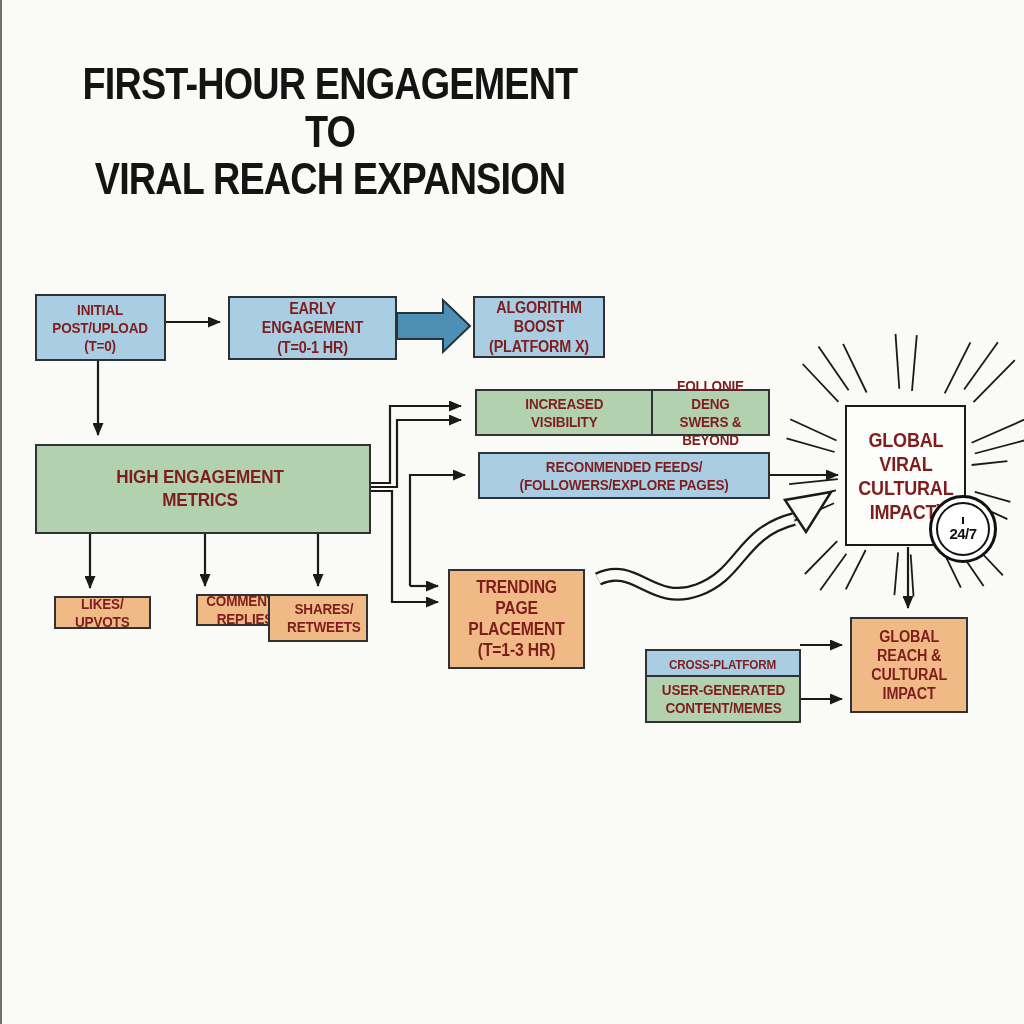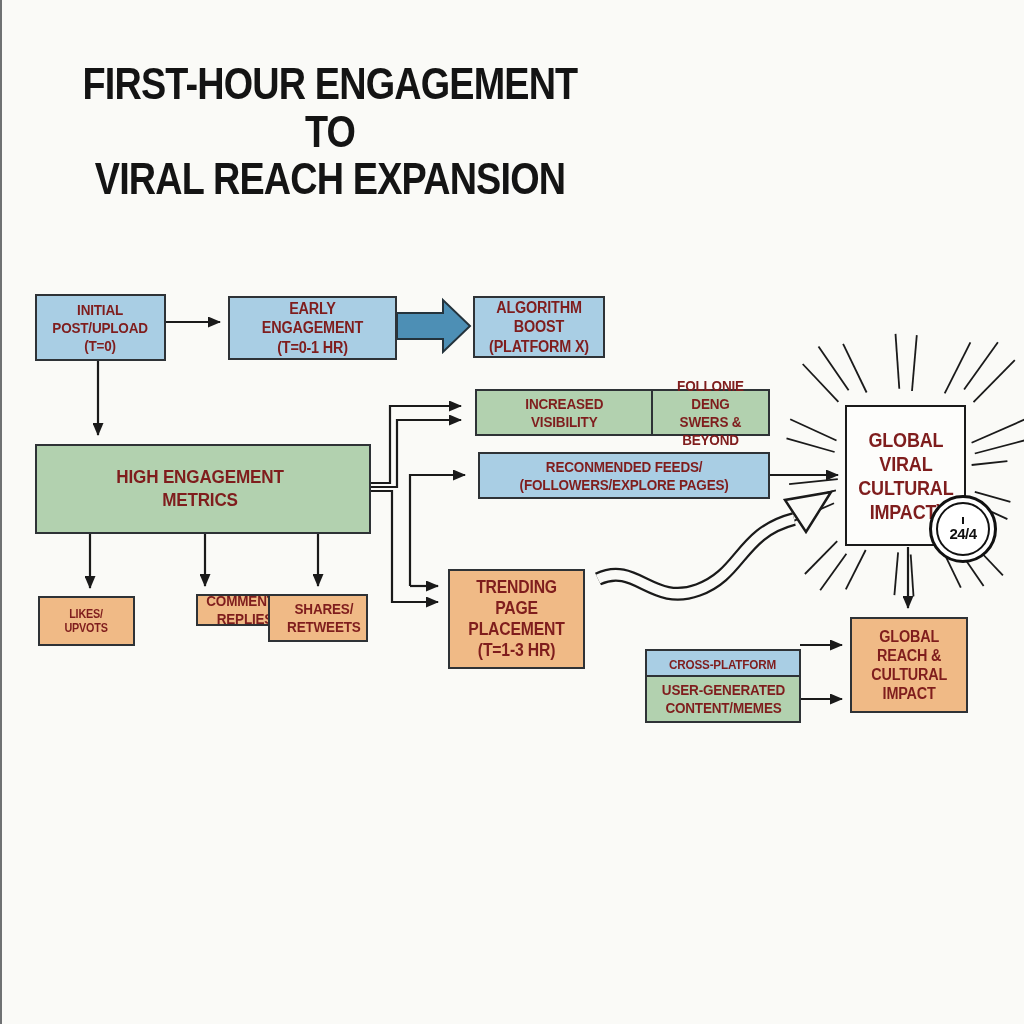--- a/index.html
+++ b/index.html
@@ -143,21 +143,21 @@
   <div class="box blue" style="left:473px; top:296px; width:132px; height:62px; font-size:16px;">
     <span class="lbl">ALGORITHM BOOST
 (PLATFORM X)</span>
   </div>
 
   <div class="box green he-box" style="left:35px; top:444px; width:336px; height:90px; font-size:19px;justify-content:center;">
     <span class="lbl">HIGH ENGAGEMENT
 METRICS</span>
   </div>
 
-  <div class="box orange" style="left:38px; top:596px; width:97px; height:50px; font-size:12px;">
+  <div class="box orange" style="left:54px; top:596px; width:97px; height:33px; font-size:15px;">
     <span class="lbl">LIKES/
 UPVOTS</span>
   </div>
 
   <div class="box orange" style="left:152px; top:594px; width:98px; height:32px; font-size:15px;margin-left:44px;">
     <span class="lbl">COMMENTS
 REPLIES</span>
   </div>
 
   <div class="box orange" style="left:268px; top:594px; width:100px; height:48px; font-size:15px;padding-left:12px;">
@@ -208,17 +208,17 @@
   <div class="box orange" style="left:850px; top:617px; width:118px; height:96px; font-size:16px;">
     <span class="lbl">GLOBAL
 REACH &amp;
 CULTURAL
 IMPACT</span>
   </div>
 
   <div class="badge-outer">
     <div class="badge-inner">
       <div class="badge-tick"></div>
-      <span>24/4</span>
+      <span>24/7</span>
     </div>
   </div>
 
 </div>
 
 </body></html>

